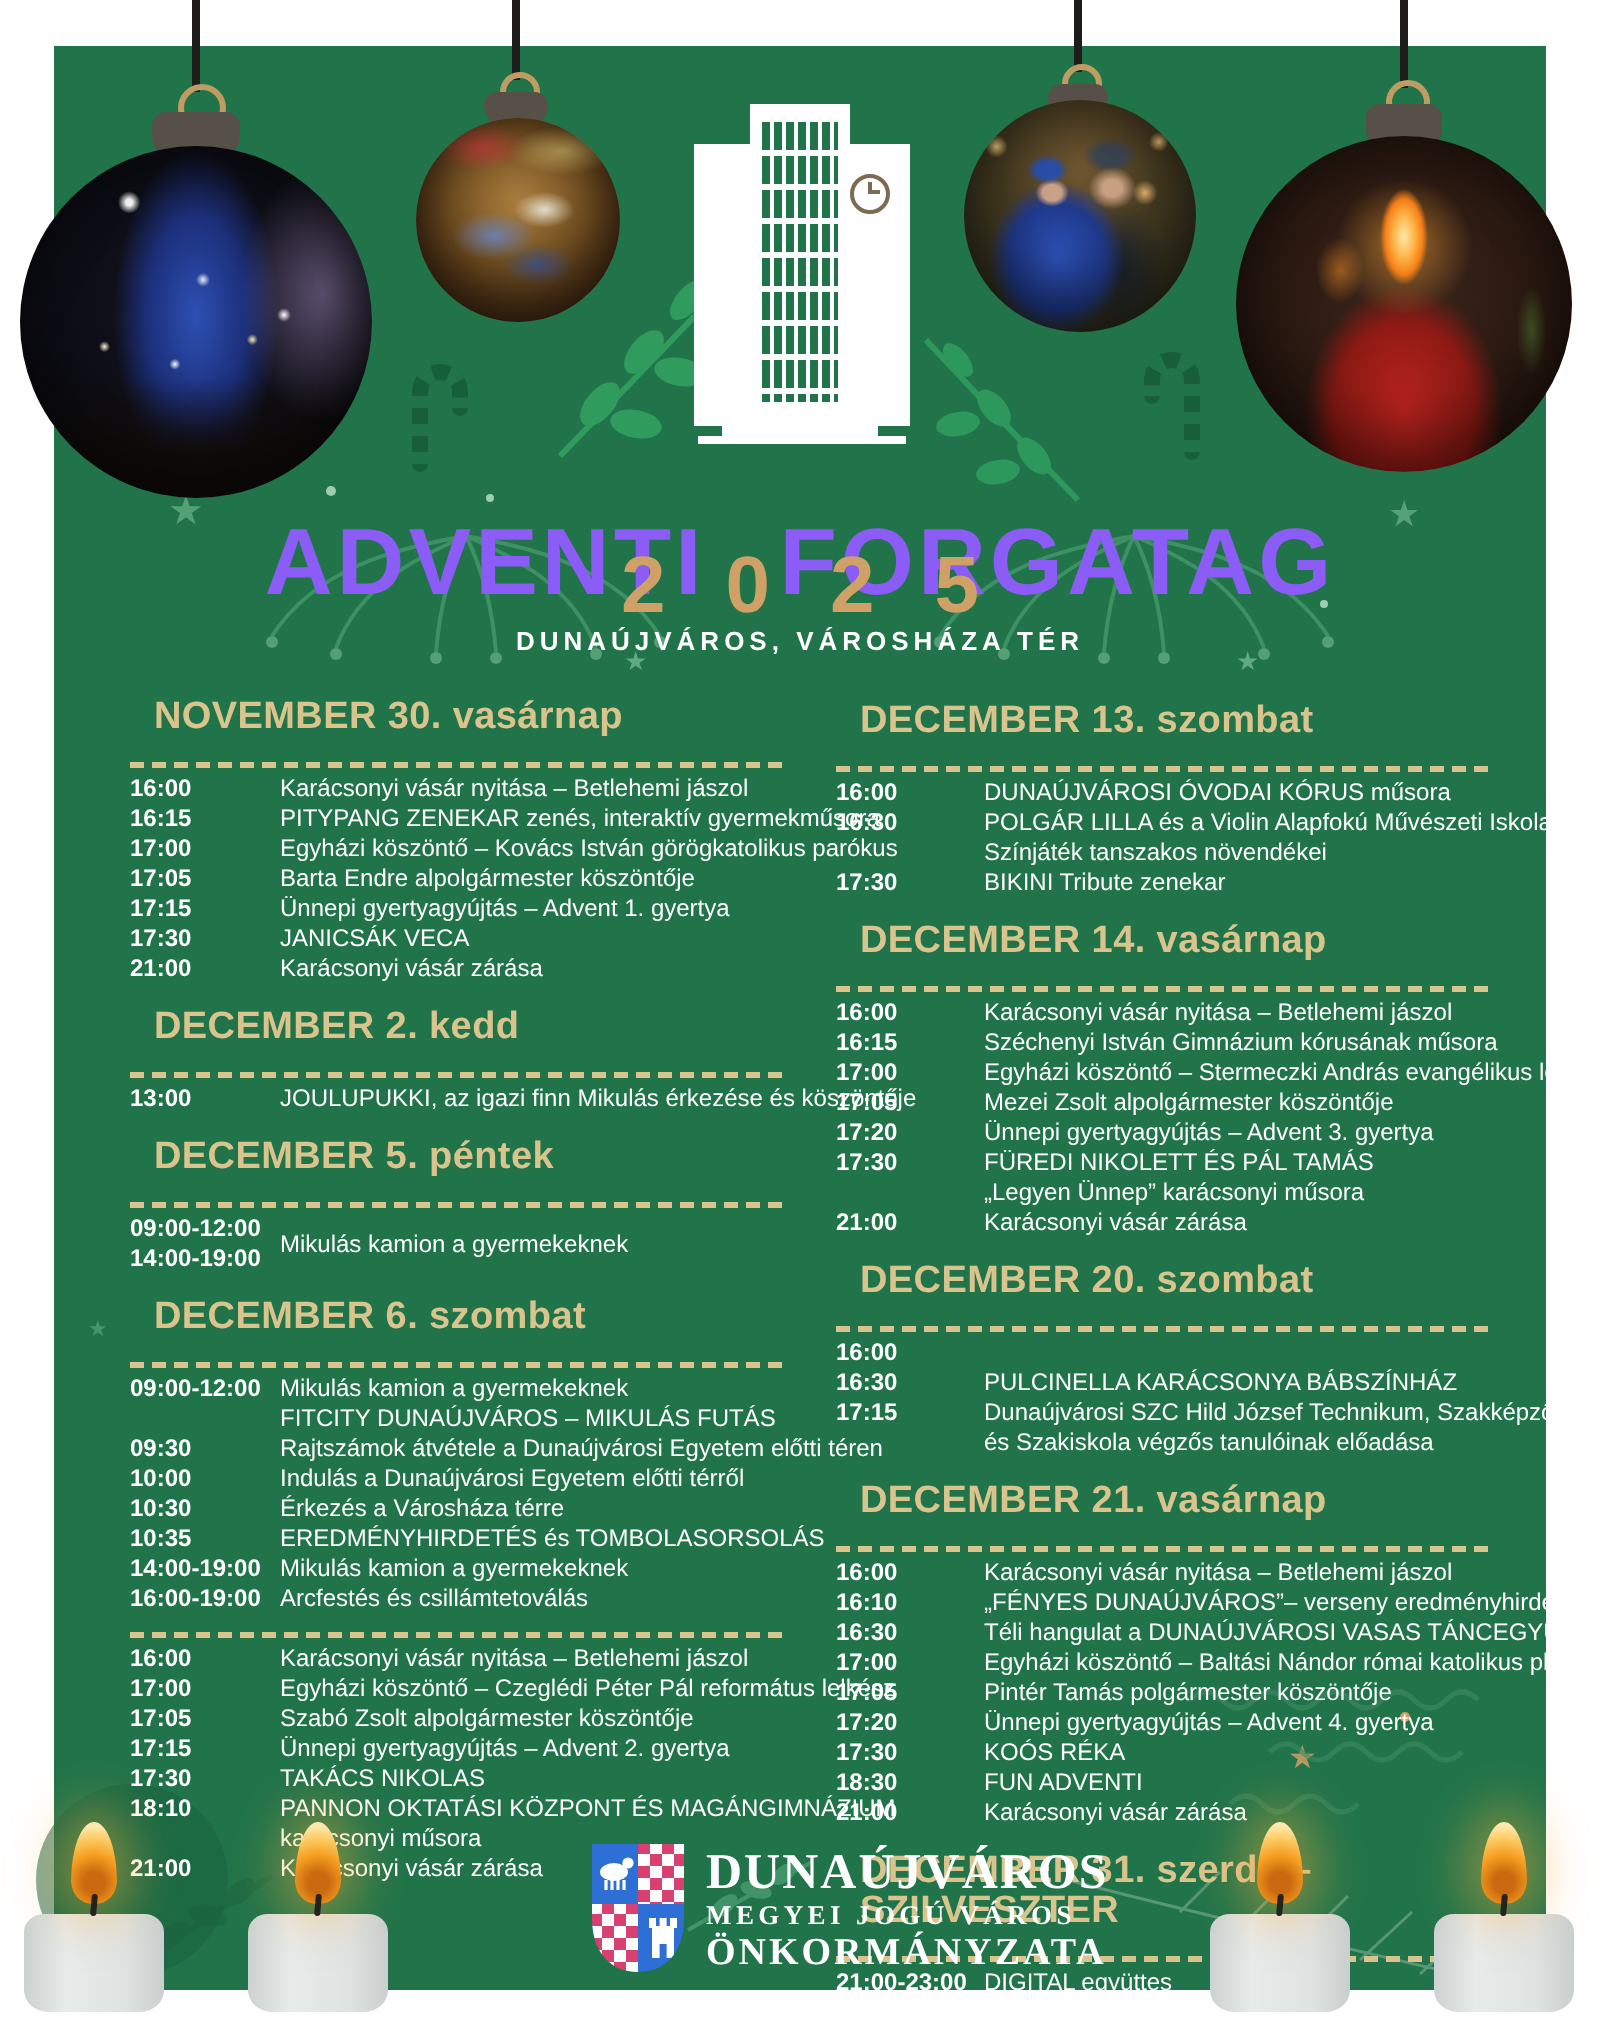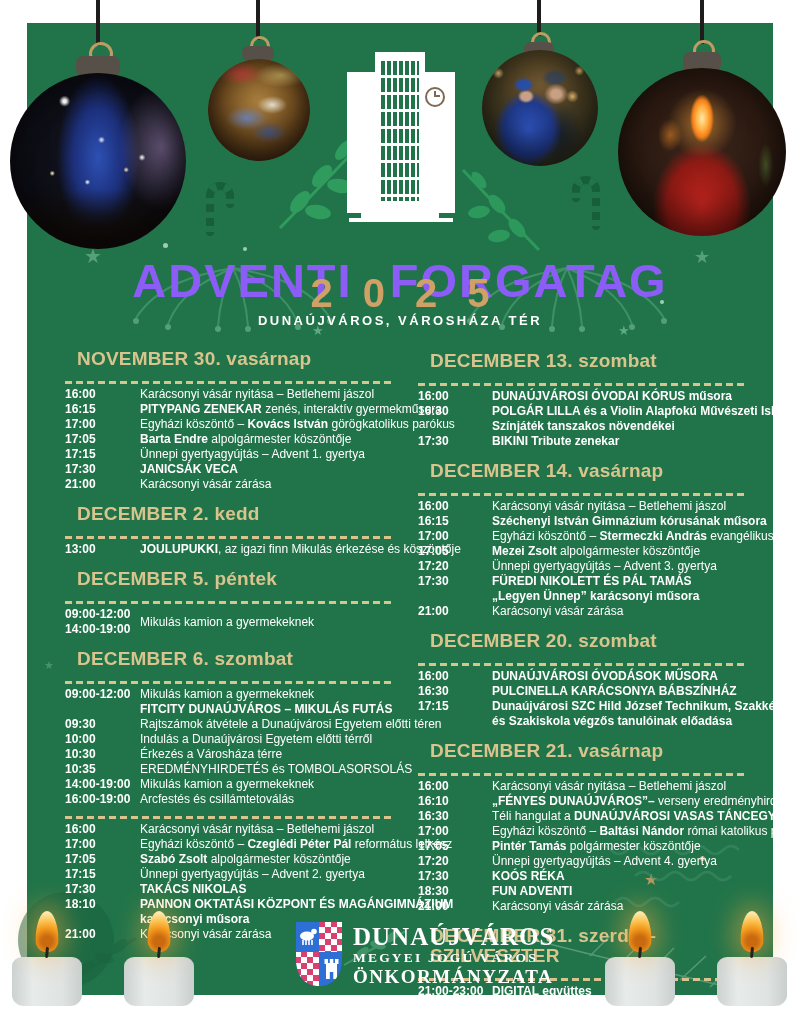--- a/index.html
+++ b/index.html
@@ -95,21 +95,21 @@
   .sec{margin-bottom:9px;}
   .sec-title{margin:12px;font-size:19px;line-height:20px;font-weight:800;color:var(--tan);letter-spacing:.2px;}
   .dashes{height:3px;margin:1px 0 3px;
           background:repeating-linear-gradient(90deg,var(--tan) 0 7px, transparent 7px 11px);}
   .row{display:flex;align-items:flex-start;font-size:12px;line-height:15px;color:#fff;}
   .row.vc{align-items:center;}
   .time{flex:0 0 75px;font-weight:700;white-space:pre-line;}
   #col-right .time{flex-basis:74px;}
   .time.ti{font-weight:400;font-style:italic;}
   .desc{white-space:nowrap;}
-  .b{font-weight:700;}
+  .b{font-weight:400;}
   .i{font-style:italic;}
 
   
   .crest{position:absolute;left:295px;top:921px;z-index:6;}
   .org{position:absolute;left:353px;top:924px;z-index:6;color:#fff;
        font-family:"Liberation Serif",serif;}
   .org-1{font-size:25px;line-height:26px;letter-spacing:1px;font-weight:600;}
   .org-2{font-size:13.5px;line-height:16px;letter-spacing:2.2px;font-weight:600;}
   .org-3{font-size:19px;line-height:21px;letter-spacing:1.5px;font-weight:600;}
 
@@ -446,21 +446,20 @@
         <div class="row">
           <div class="time">21:00</div>
           <div class="desc"><span>Karácsonyi vásár zárása</span></div>
         </div>
       </section>
       <section class="sec">
         <h3 class="sec-title">DECEMBER 20. szombat</h3>
         <div class="dashes"></div>
         <div class="row">
           <div class="time">16:00</div>
-          <div class="desc"><span class="b">DUNAÚJVÁROSI ÓVODÁSOK MŰSORA</span></div>
         </div>
         <div class="row">
           <div class="time">16:30</div>
           <div class="desc"><span class="b">PULCINELLA KARÁCSONYA BÁBSZÍNHÁZ</span></div>
         </div>
         <div class="row">
           <div class="time">17:15</div>
           <div class="desc"><span class="b">Dunaújvárosi SZC Hild József Technikum, Szakképző Iskola</span><br><span class="b">és Szakiskola végzős tanulóinak előadása</span></div>
         </div>
       </section>

